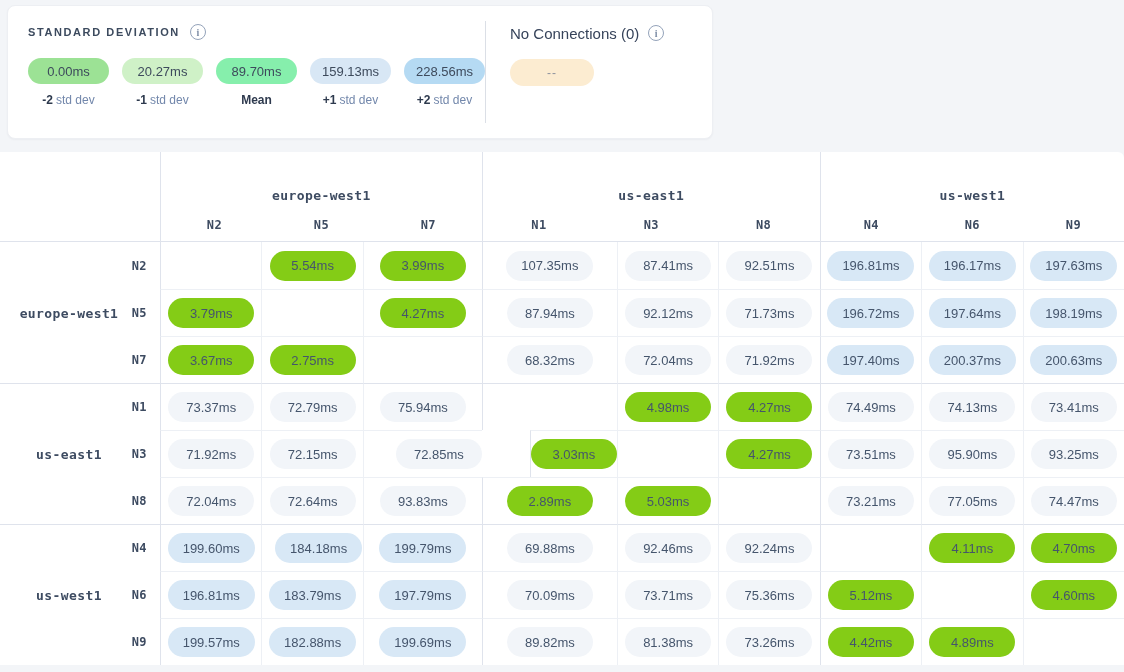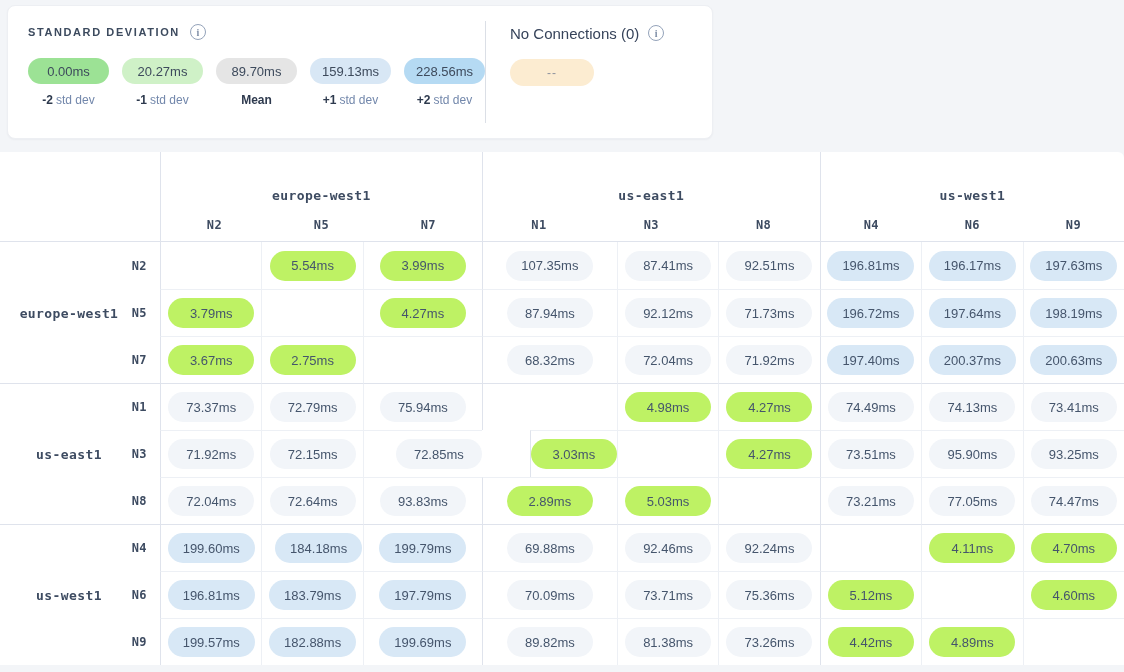--- a/index.html
+++ b/index.html
@@ -46,37 +46,37 @@
   .rowlab{grid-column:1;position:relative;display:flex;flex-direction:column;}
   .rowlab .region{position:absolute;left:10px;width:118px;top:50%;transform:translateY(-50%);
     text-align:center;font-size:13px;letter-spacing:.4px;}
   .rowlab .noderow{height:47px;display:flex;align-items:center;justify-content:flex-end;
     padding-right:13px;font-size:12px;letter-spacing:.4px;}
   .cell{display:flex;align-items:center;justify-content:center;}
   .gl{border-left:1px solid var(--strong);} .ll{border-left:1px solid var(--light);}
   .gt{border-top:1px solid var(--strong);} .lt{border-top:1px solid var(--light);}
   .pill{display:inline-flex;align-items:center;justify-content:center;height:30px;min-width:86px;
     padding:0 15px;border-radius:16px;font-size:13px;color:#45556c;cursor:default;}
-  .tone-green{background:#bef264;} .tone-neutral{background:#f2f5f9;} .tone-blue{background:#d8e8f6;}
+  .tone-green{background:#84cc16;} .tone-neutral{background:#f2f5f9;} .tone-blue{background:#d8e8f6;}
 </style>
 </head>
 <body>
 
 <div class="page">
 
   <div class="legend-card">
     <div class="legend-left">
       <div class="legend-title-row">
         <span class="legend-title">STANDARD DEVIATION</span>
         <span class="info-icon">i</span>
       </div>
       <div class="stops-row" id="stops-row">
           <div class="stop-pill" style="background: rgb(156, 226, 149);">0.00ms</div>
           <div class="stop-pill" style="background: rgb(207, 241, 199);">20.27ms</div>
-          <div class="stop-pill" style="background: #e5e5e5;">89.70ms</div>
+          <div class="stop-pill" style="background: #86efac;">89.70ms</div>
           <div class="stop-pill" style="background: rgb(216, 231, 245);">159.13ms</div>
           <div class="stop-pill" style="background: rgb(181, 218, 243);">228.56ms</div>
         </div>
       <div class="stop-labels-row" id="stop-labels-row">
           <div class="stop-label"><b>-2</b><span class="rest">std dev</span></div>
           <div class="stop-label"><b>-1</b><span class="rest">std dev</span></div>
           <div class="stop-label"><b>Mean</b></div>
           <div class="stop-label"><b>+1</b><span class="rest">std dev</span></div>
           <div class="stop-label"><b>+2</b><span class="rest">std dev</span></div>
         </div>

